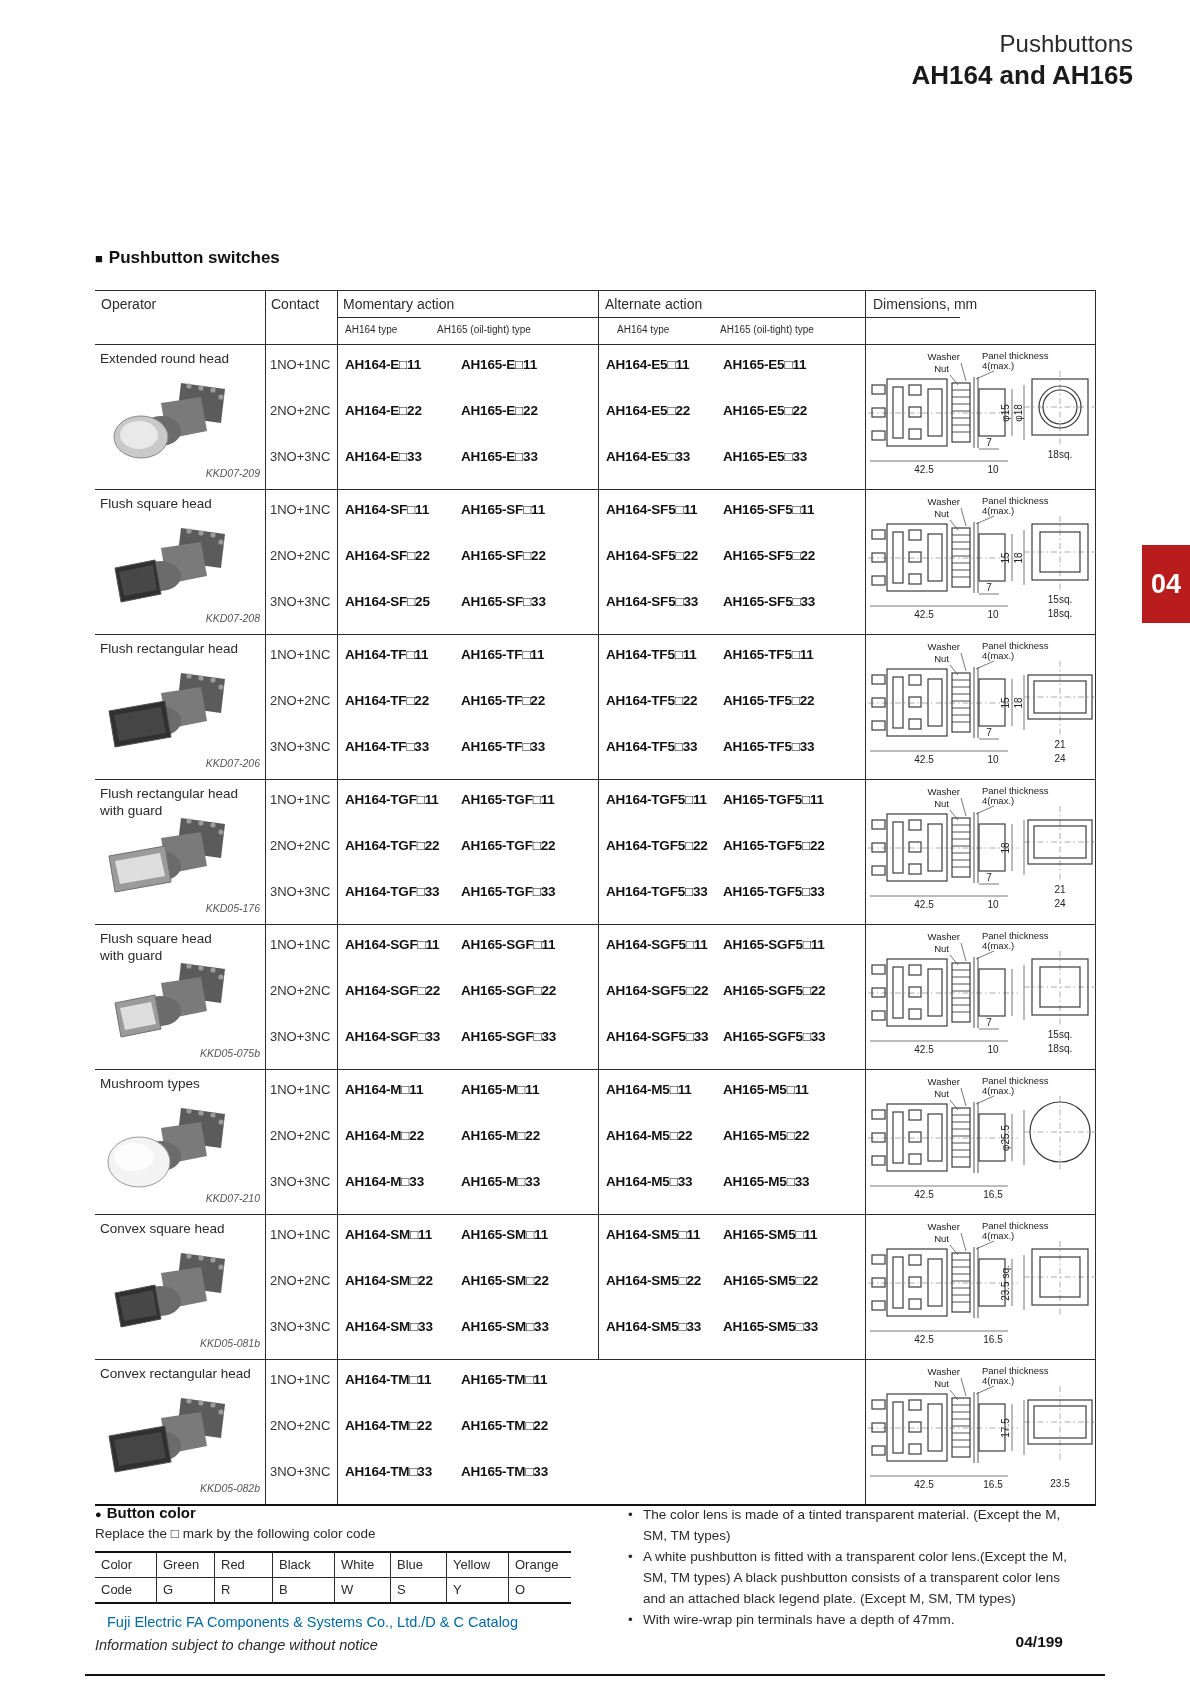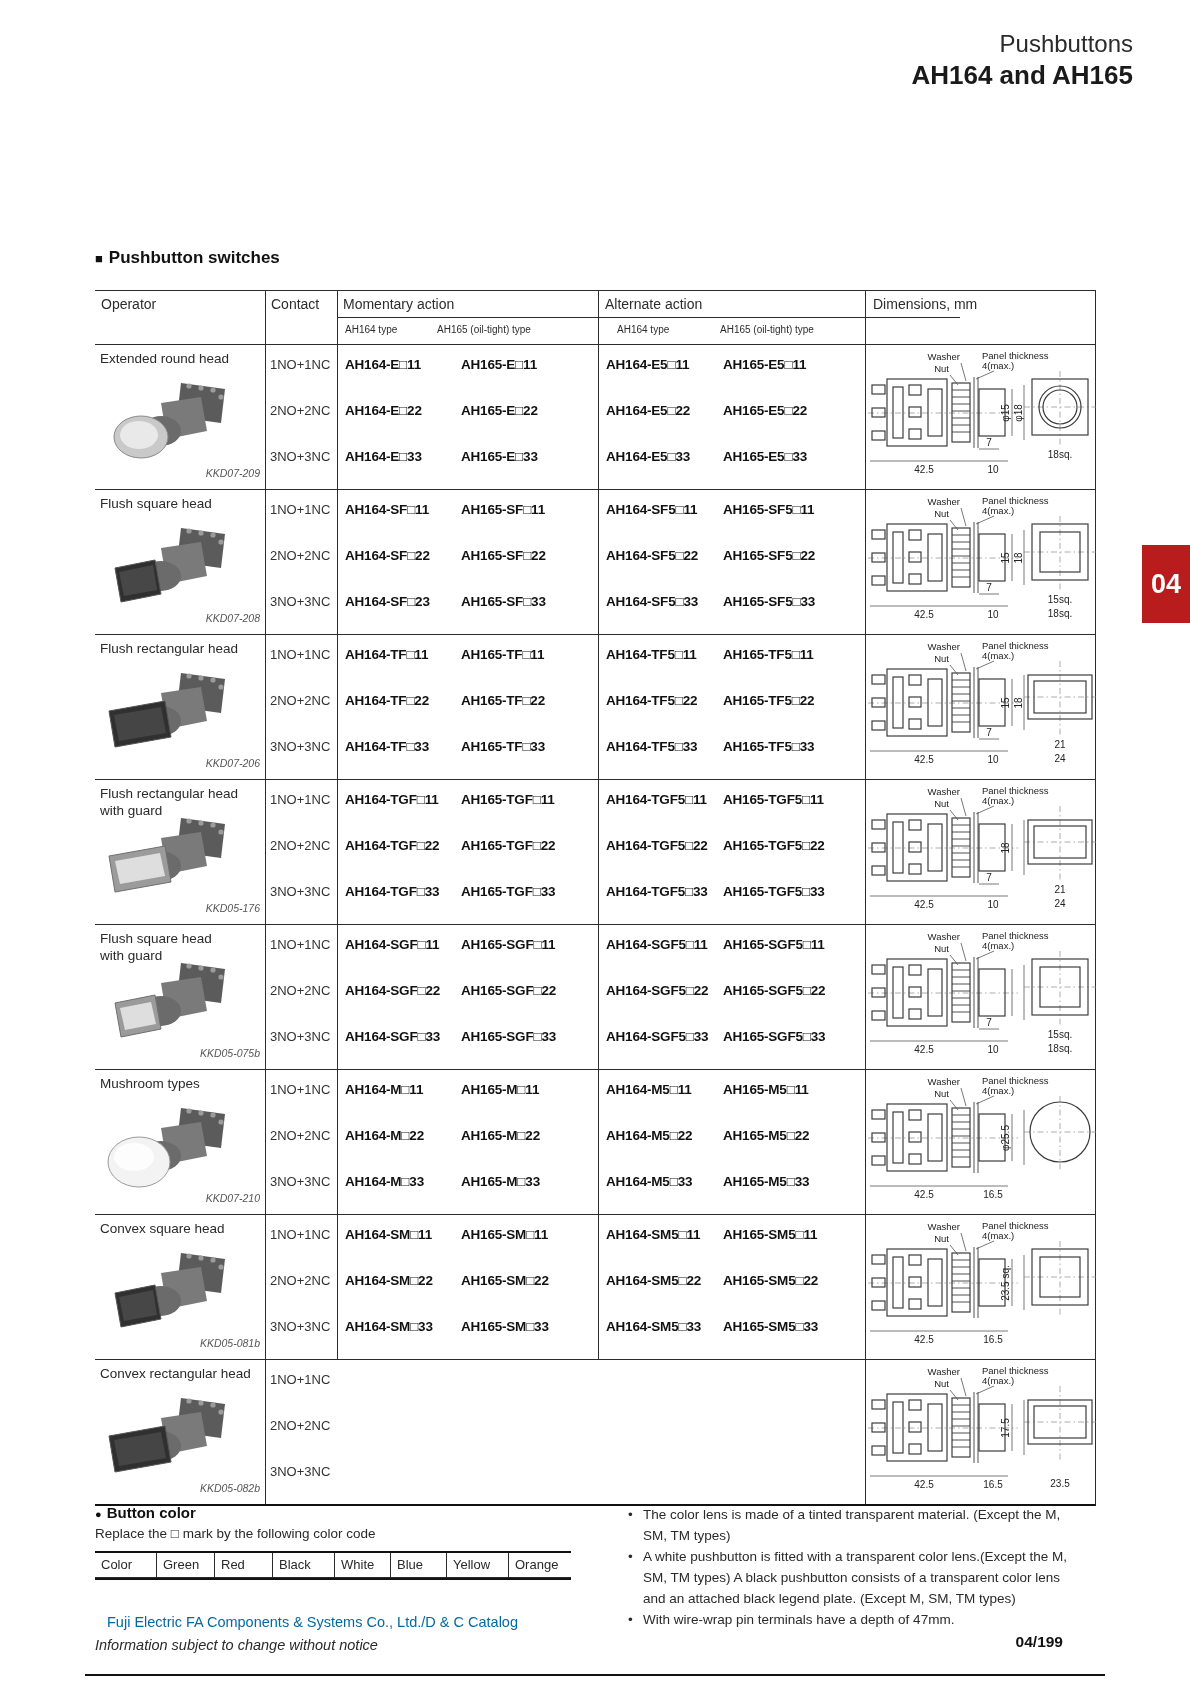--- a/index.html
+++ b/index.html
@@ -287,21 +287,21 @@
     <div class="kkd">KKD07-208</div>
   </div>
   <div class="cell ct">
     <div class="ctline l1">1NO+1NC</div>
     <div class="ctline l2">2NO+2NC</div>
     <div class="ctline l3">3NO+3NC</div>
   </div>
   <div class="cell mo">
     <div class="pn c1 l1">AH164-SF□11</div>
     <div class="pn c1 l2">AH164-SF□22</div>
-    <div class="pn c1 l3">AH164-SF□23</div>
+    <div class="pn c1 l3">AH164-SF□25</div>
     <div class="pn c2 l1">AH165-SF□11</div>
     <div class="pn c2 l2">AH165-SF□22</div>
     <div class="pn c2 l3">AH165-SF□33</div>
   </div>
   <div class="cell al">
     <div class="pn c1 l1">AH164-SF5□11</div>
     <div class="pn c1 l2">AH164-SF5□22</div>
     <div class="pn c1 l3">AH164-SF5□33</div>
     <div class="pn c2 l1">AH165-SF5□11</div>
     <div class="pn c2 l2">AH165-SF5□22</div>
@@ -1076,20 +1076,28 @@
         <ellipse cx="31" cy="55" rx="20" ry="14" fill="#fdfdfd"></ellipse>
       </g>
     </svg>
     <div class="kkd">KKD05-082b</div>
   </div>
   <div class="cell ct">
     <div class="ctline l1">1NO+1NC</div>
     <div class="ctline l2">2NO+2NC</div>
     <div class="ctline l3">3NO+3NC</div>
   </div>
+  <div class="cell mo">
+    <div class="pn c1 l1">AH164-TM□11</div>
+    <div class="pn c1 l2">AH164-TM□22</div>
+    <div class="pn c1 l3">AH164-TM□33</div>
+    <div class="pn c2 l1">AH165-TM□11</div>
+    <div class="pn c2 l2">AH165-TM□22</div>
+    <div class="pn c2 l3">AH165-TM□33</div>
+  </div>
   <div class="cell dm">
     <svg class="dimsvg" viewBox="0 0 230 134">
       <line class="cl" x1="2" y1="64" x2="152" y2="64"></line>
       <g class="ln">
         <rect x="6" y="36" width="13" height="9"></rect>
         <rect x="6" y="59" width="13" height="9"></rect>
         <rect x="6" y="82" width="13" height="9"></rect>
         <rect x="21" y="30" width="60" height="67"></rect>
         <rect x="27" y="38" width="10" height="51"></rect>
         <rect x="43" y="36" width="12" height="10"></rect>
@@ -1169,20 +1177,30 @@
     <div class="bc-row first">
       <div class="bc-cell bc-c0">Color</div>
       <div class="bc-cell bc-c1">Green</div>
       <div class="bc-cell bc-c2">Red</div>
       <div class="bc-cell bc-c3">Black</div>
       <div class="bc-cell bc-c4">White</div>
       <div class="bc-cell bc-c5">Blue</div>
       <div class="bc-cell bc-c6">Yellow</div>
       <div class="bc-cell bc-c7">Orange</div>
     </div>
+    <div class="bc-row">
+      <div class="bc-cell bc-c0">Code</div>
+      <div class="bc-cell bc-c1">G</div>
+      <div class="bc-cell bc-c2">R</div>
+      <div class="bc-cell bc-c3">B</div>
+      <div class="bc-cell bc-c4">W</div>
+      <div class="bc-cell bc-c5">S</div>
+      <div class="bc-cell bc-c6">Y</div>
+      <div class="bc-cell bc-c7">O</div>
+    </div>
   </div>
 
   <div class="notes">
     <div class="note">
       <span class="nb">•</span>
       <span>The color lens is made of a tinted transparent material. (Except the M, SM, TM types)</span>
     </div>
     <div class="note">
       <span class="nb">•</span>
       <span>A white pushbutton is fitted with a transparent color lens.(Except the M, SM, TM types)  A black pushbutton consists of a transparent color lens and an attached black legend plate. (Except M, SM, TM types)</span>

